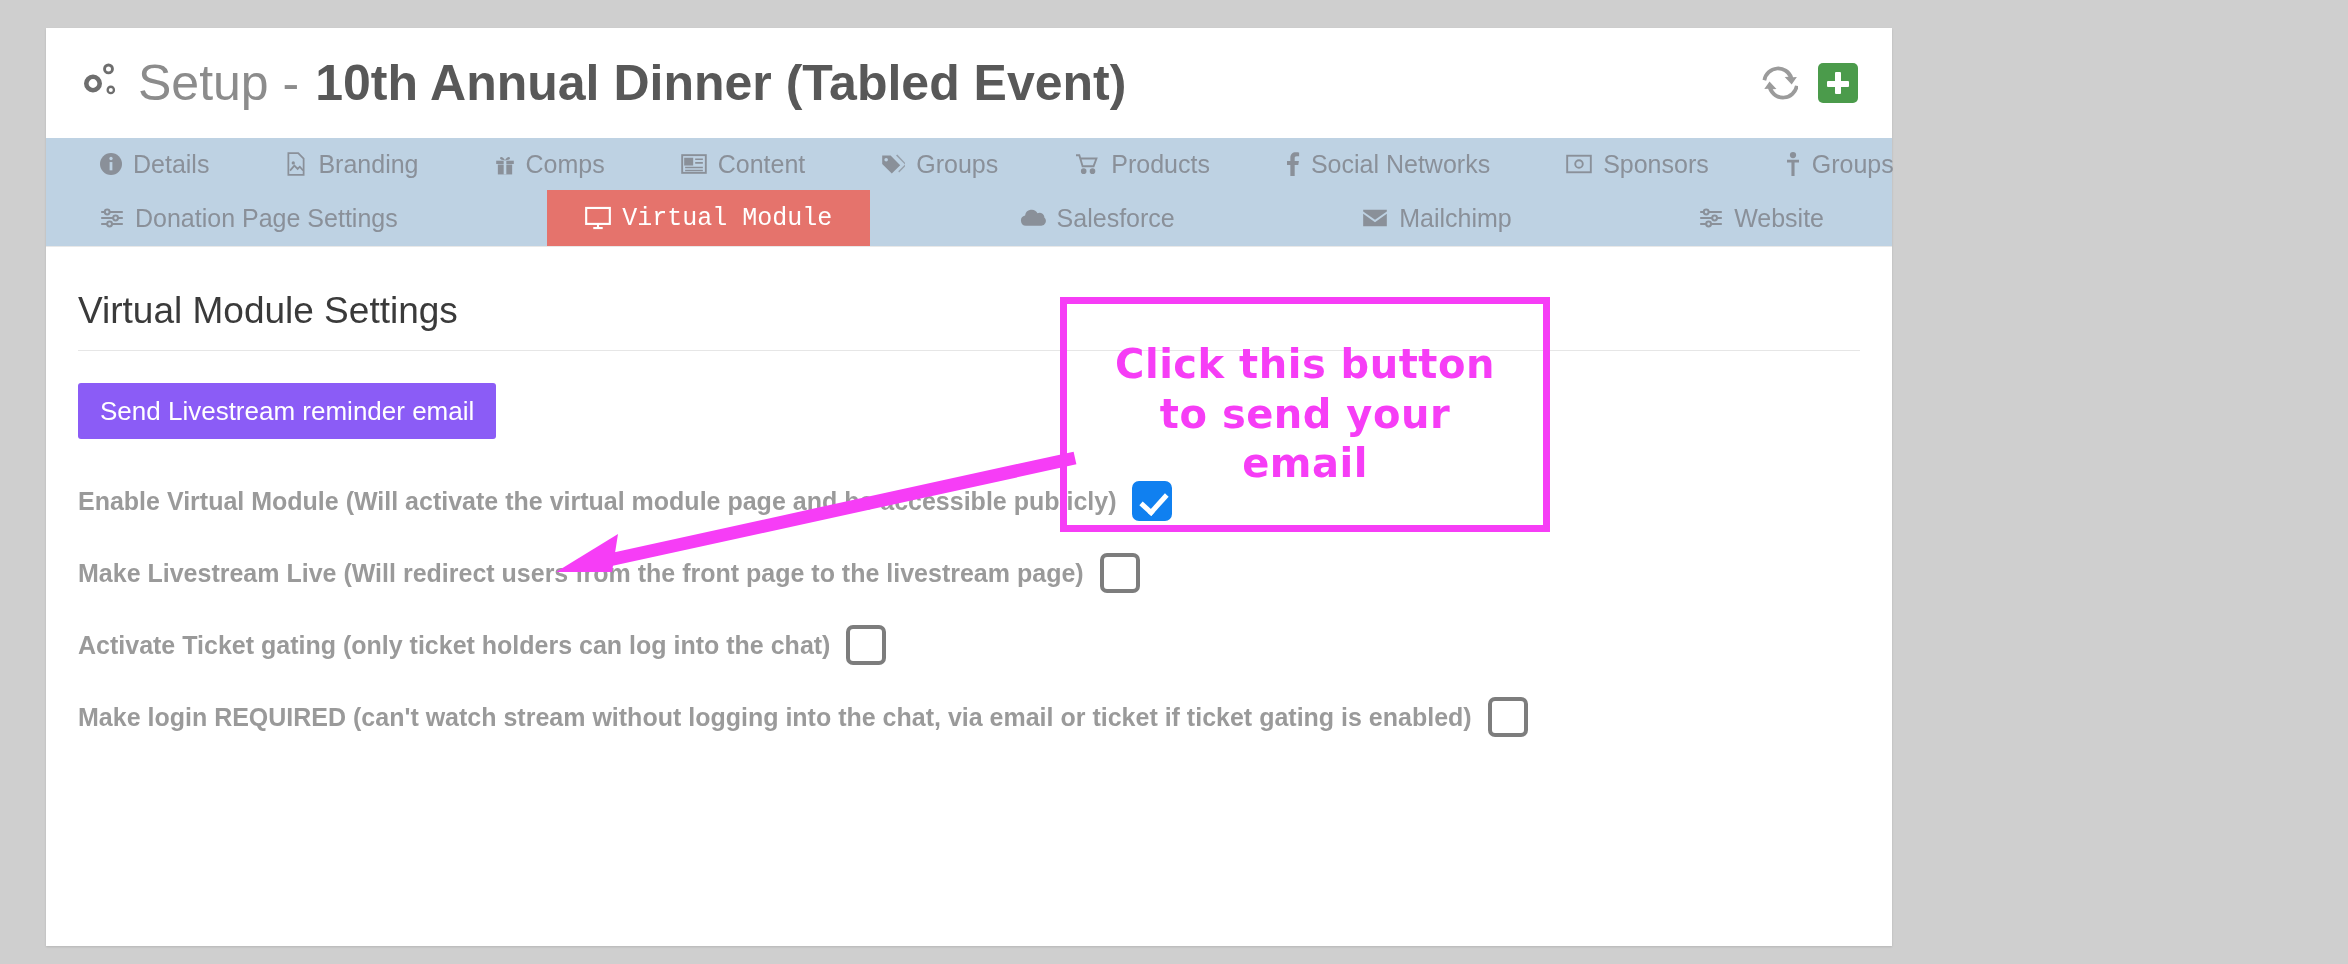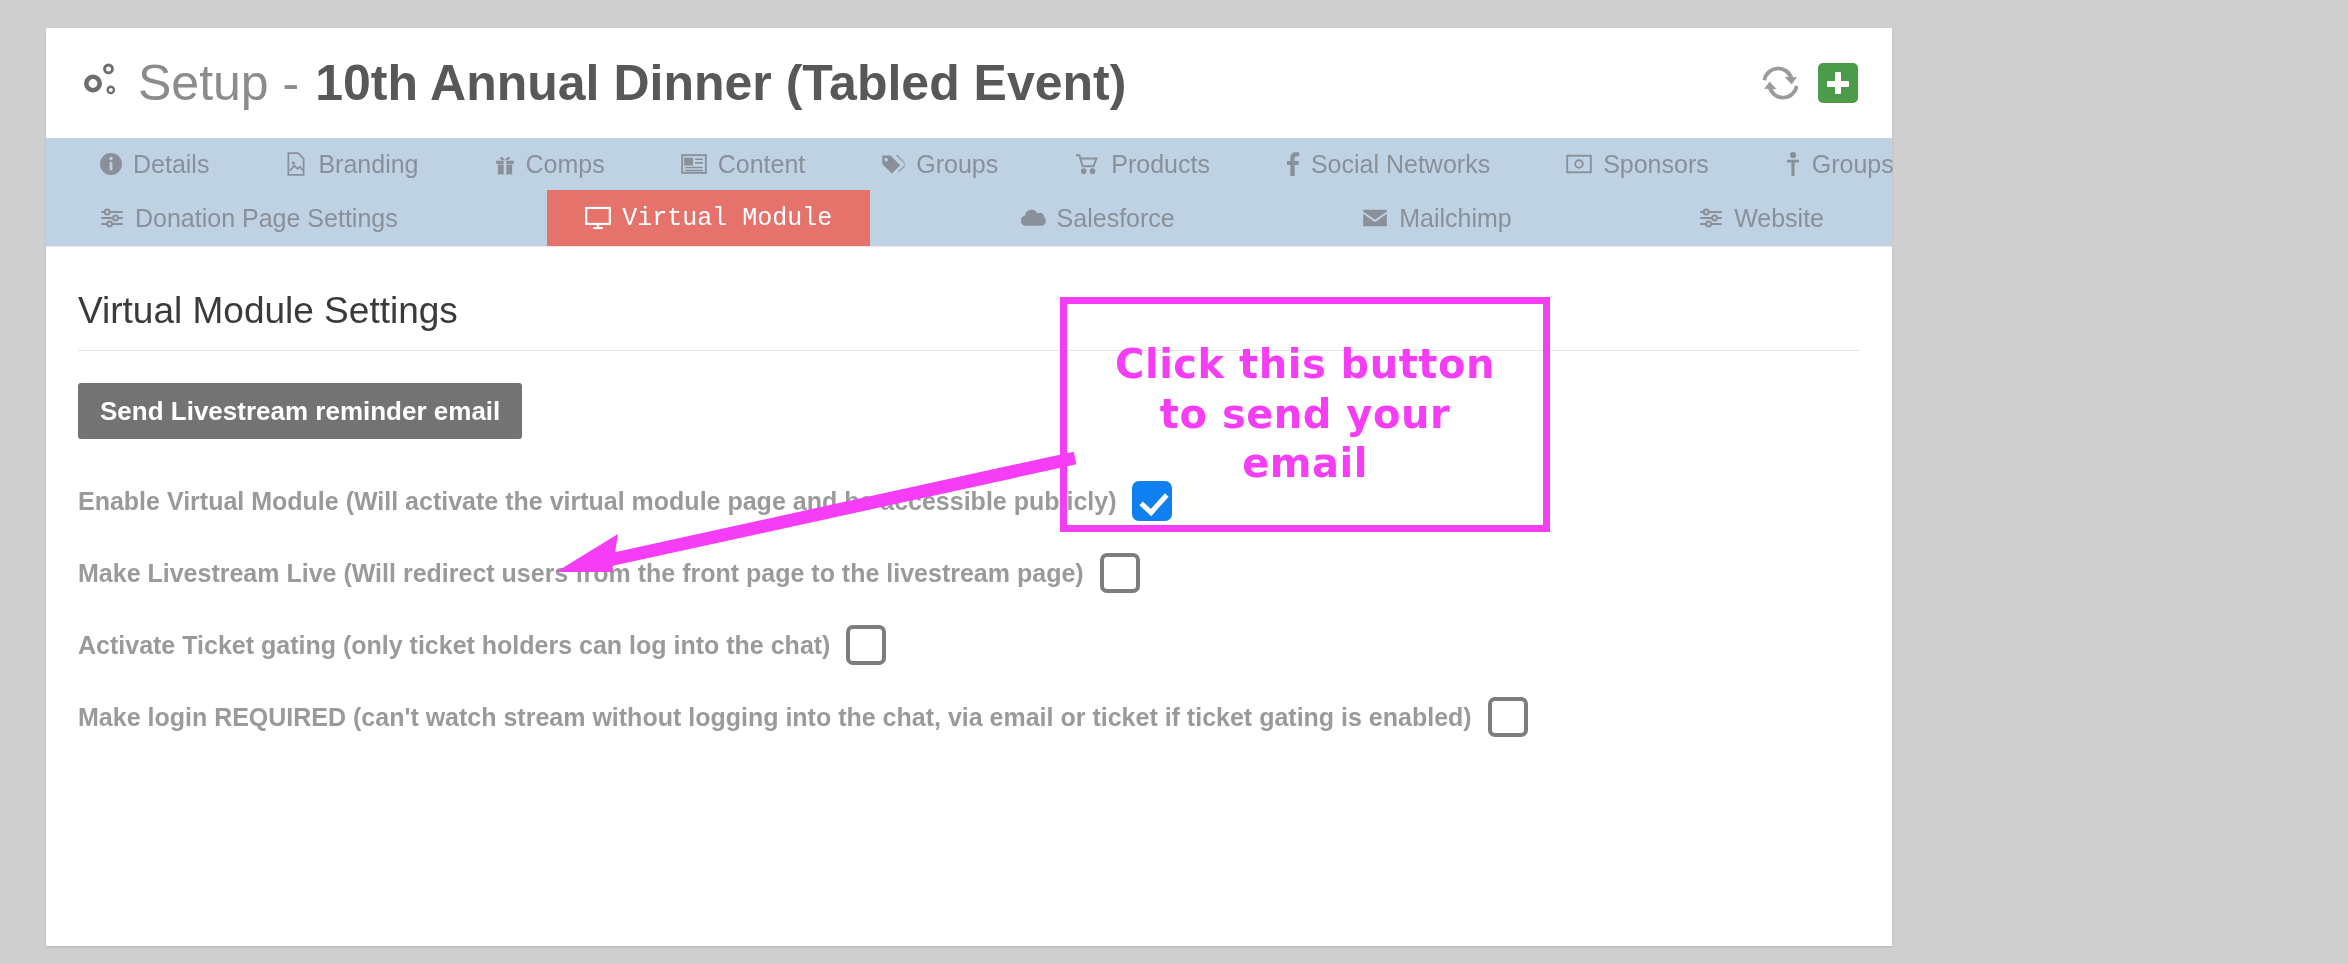--- a/index.html
+++ b/index.html
@@ -99,24 +99,23 @@
   }
   .slink {
     display:flex; align-items:center; gap:10px;
     font-size: 28px; color:#9a9a9a; cursor:pointer;
   }
 
   .btn-primary {
     margin: 32px 0 0 32px;
     display:inline-flex; align-items:center; justify-content:center;
     height: 56px; padding: 0 22px;
-    background: #737373; color:#fff;
+    background: #8b5cf6; color:#fff;
     font-size: 26px; border:none; border-radius: 3px;
     cursor:pointer;
-    font-weight:bold;
   }
 
   .check-list { margin: 26px 32px 0 32px; }
   .check-row {
     display: flex; align-items: center;
     height: 72px;
     gap: 16px;
   }
   .check-label {
     font-size: 25px; font-weight: 700; color: #9a9a9a;

